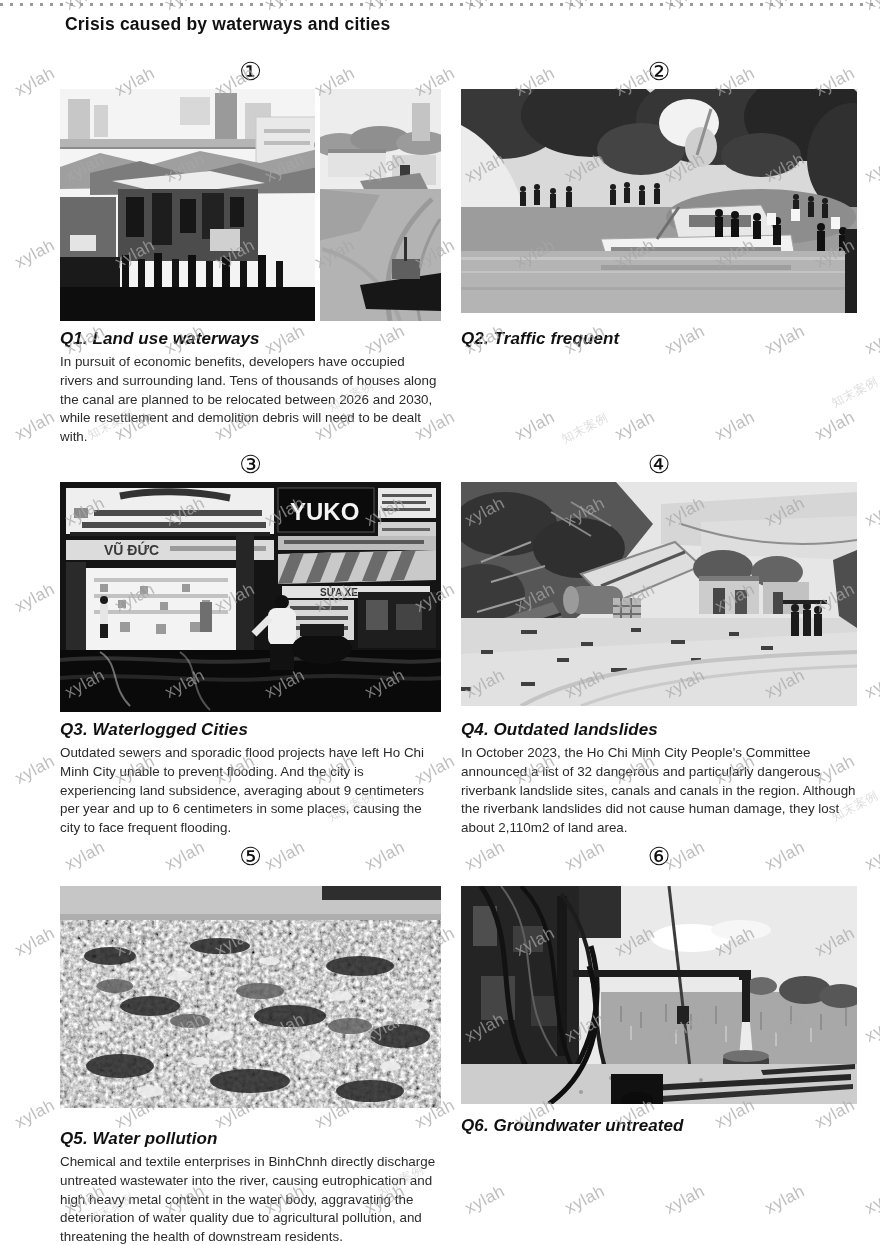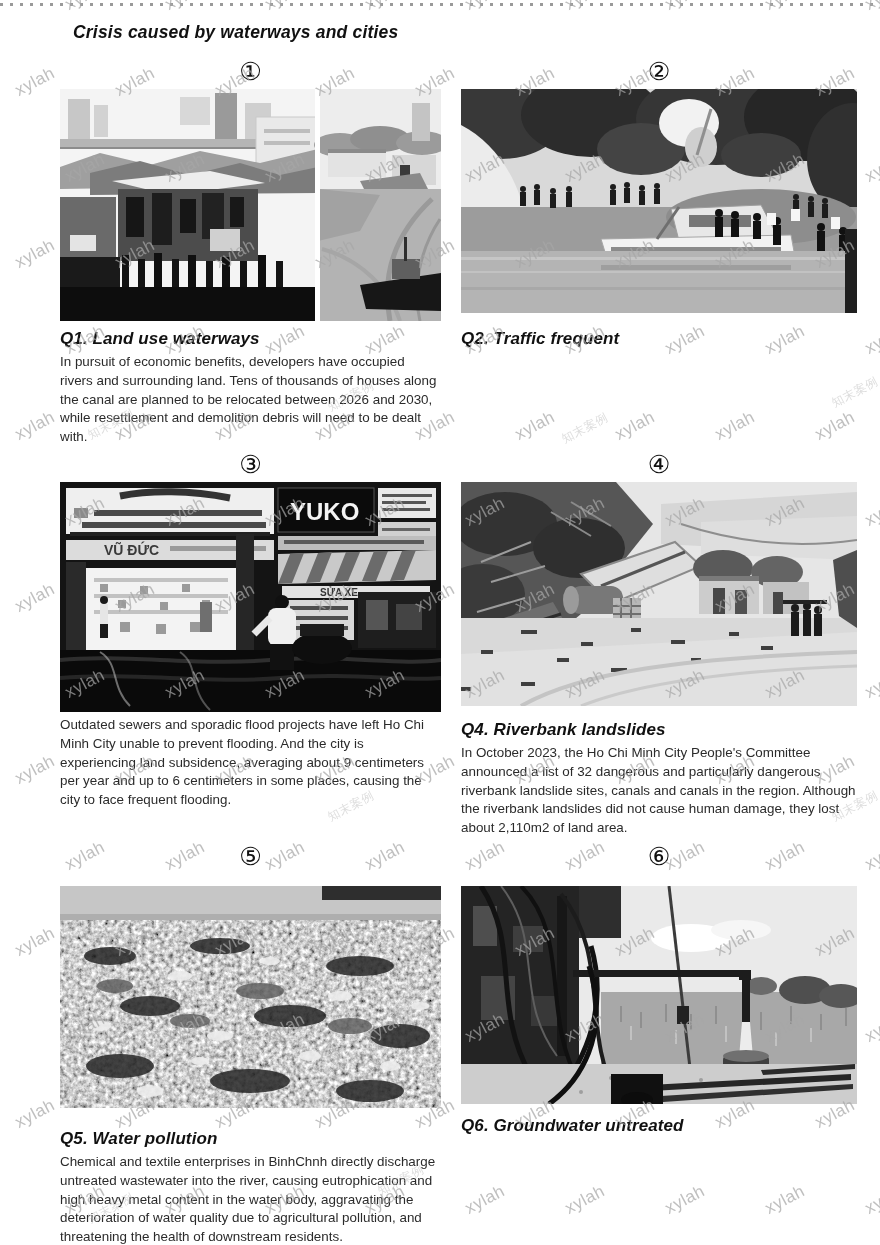--- a/index.html
+++ b/index.html
@@ -5,22 +5,22 @@
   html,body{margin:0;padding:0;background:#ffffff;}
   #page{
     position:relative;width:880px;height:1245px;background:#ffffff;
     overflow:hidden;font-family:"Liberation Sans",sans-serif;color:#1a1a1a;
   }
   #dotted-top{
     position:absolute;left:0;top:3px;width:880px;height:3px;
     background:repeating-linear-gradient(to right,#9a9a9a 0 3px,transparent 3px 10px);
   }
   #title{
-    position:absolute;left:65px;top:14px;margin:8px;
-    font-size:17.5px;font-weight:bold;letter-spacing:.2px;color:#111;font-style:italic;
+    position:absolute;left:65px;top:14px;margin:0;
+    font-size:17.5px;font-weight:bold;letter-spacing:.2px;color:#111;
   }
   .panel{position:absolute;}
   .num{
     text-align:center;font-family:"DejaVu Sans",sans-serif;
     font-size:25px;line-height:30px;color:#111;margin-bottom:2px;
   }
   .photo{width:100%;overflow:hidden;background:#e8e8e8;}
   .photo svg{display:block;width:100%;height:100%;}
   .hd{
     margin:0;font-size:17px;font-weight:bold;font-style:italic;
@@ -272,20 +272,21 @@
         <path d="M120,170 C140,184 128,206 150,228" stroke="#bdbdbd" stroke-width="2" opacity=".4" fill="none"></path>
 
         <circle cx="222" cy="120" r="7" fill="#101010"></circle>
         <rect x="208" y="126" width="28" height="38" rx="8" fill="#f0f0f0"></rect>
         <path d="M210,136 L194,152" stroke="#e8e8e8" stroke-width="7"></path>
         <rect x="210" y="162" width="24" height="26" fill="#111111"></rect>
         <ellipse cx="262" cy="166" rx="30" ry="16" fill="#0e0e0e"></ellipse>
         <rect x="240" y="142" width="44" height="12" fill="#1b1b1b"></rect>
       </svg>
     </div>
+    <h2 class="hd" style="margin-top:8px">Q3. Waterlogged Cities</h2>
     <p class="bd">Outdated sewers and sporadic flood projects have left Ho Chi Minh City unable to prevent flooding. And the city is experiencing land subsidence, averaging about 9 centimeters per year and up to 6 centimeters in some places, causing the city to face frequent flooding.</p>
   </section>
 
   <section class="panel" style="left:461px;top:450px;width:396px">
     <div class="num">④</div>
     <div class="photo" style="height:224px">
       <svg viewBox="0 0 396 224" preserveAspectRatio="none">
         <rect width="396" height="224" fill="#e6e6e6"></rect>
         <polygon points="200,22 396,10 396,72 200,62" fill="#d6d6d6"></polygon>
         <polygon points="240,40 396,34 396,78 240,72" fill="#dedede"></polygon>
@@ -342,21 +343,21 @@
           <circle cx="346" cy="124" r="4"></circle>
             <rect x="342" y="128" width="8" height="26"></rect>
           <circle cx="357" cy="128" r="4"></circle>
             <rect x="353" y="132" width="8" height="22"></rect>
         </g>
         <rect x="322" y="118" width="44" height="4" fill="#222222"></rect>
 
         <polygon points="372,78 396,68 396,146 378,134" fill="#4e4e4e"></polygon>
       </svg>
     </div>
-    <h2 class="hd" style="margin-top:14px">Q4. Riverbank landslides</h2>
+    <h2 class="hd" style="margin-top:14px">Q4. Outdated landslides</h2>
     <p class="bd">In October 2023, the Ho Chi Minh City People's Committee announced a list of 32 dangerous and particularly dangerous riverbank landslide sites, canals and canals in the region. Although the riverbank landslides did not cause human damage, they lost about 2,110m2 of land area.</p>
   </section>
 
   <section class="panel" style="left:60px;top:842px;width:381px">
     <div class="num">⑤</div>
     <div class="photo" style="height:222px;margin-top:14px">
       <svg viewBox="0 0 381 222" preserveAspectRatio="none">
         <defs>
           <filter id="trashNoise" x="0%" y="0%" width="100%" height="100%">
             <feTurbulence type="fractalNoise" baseFrequency="0.22" numOctaves="4" seed="7"></feTurbulence>

